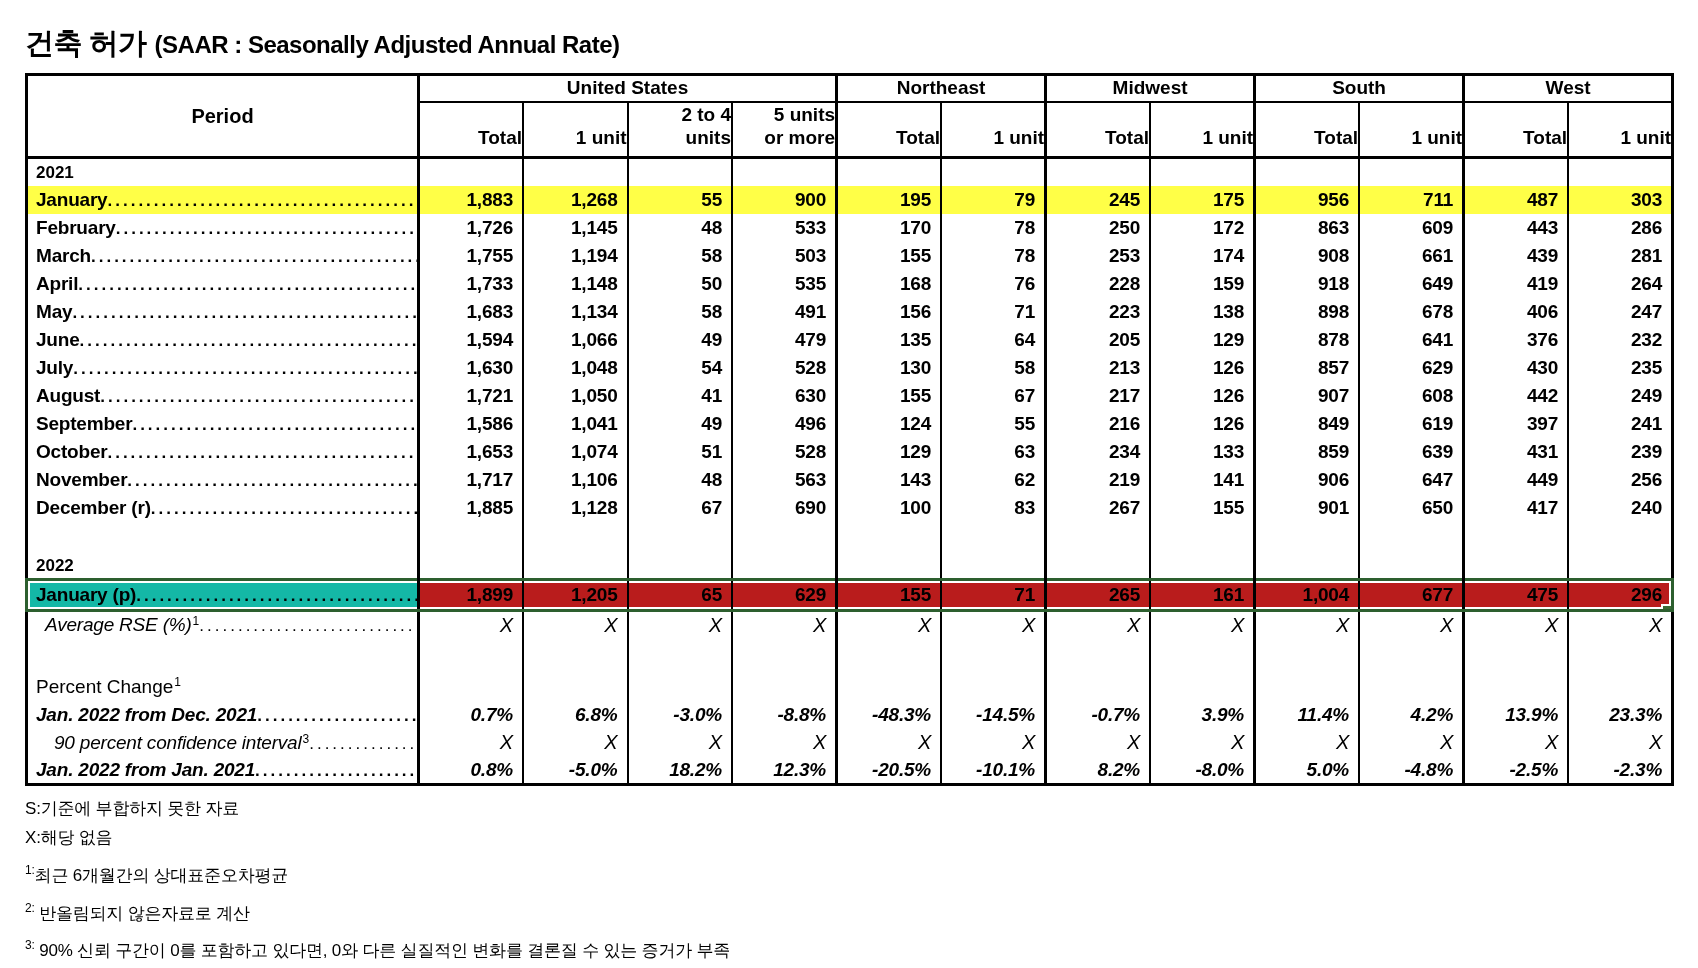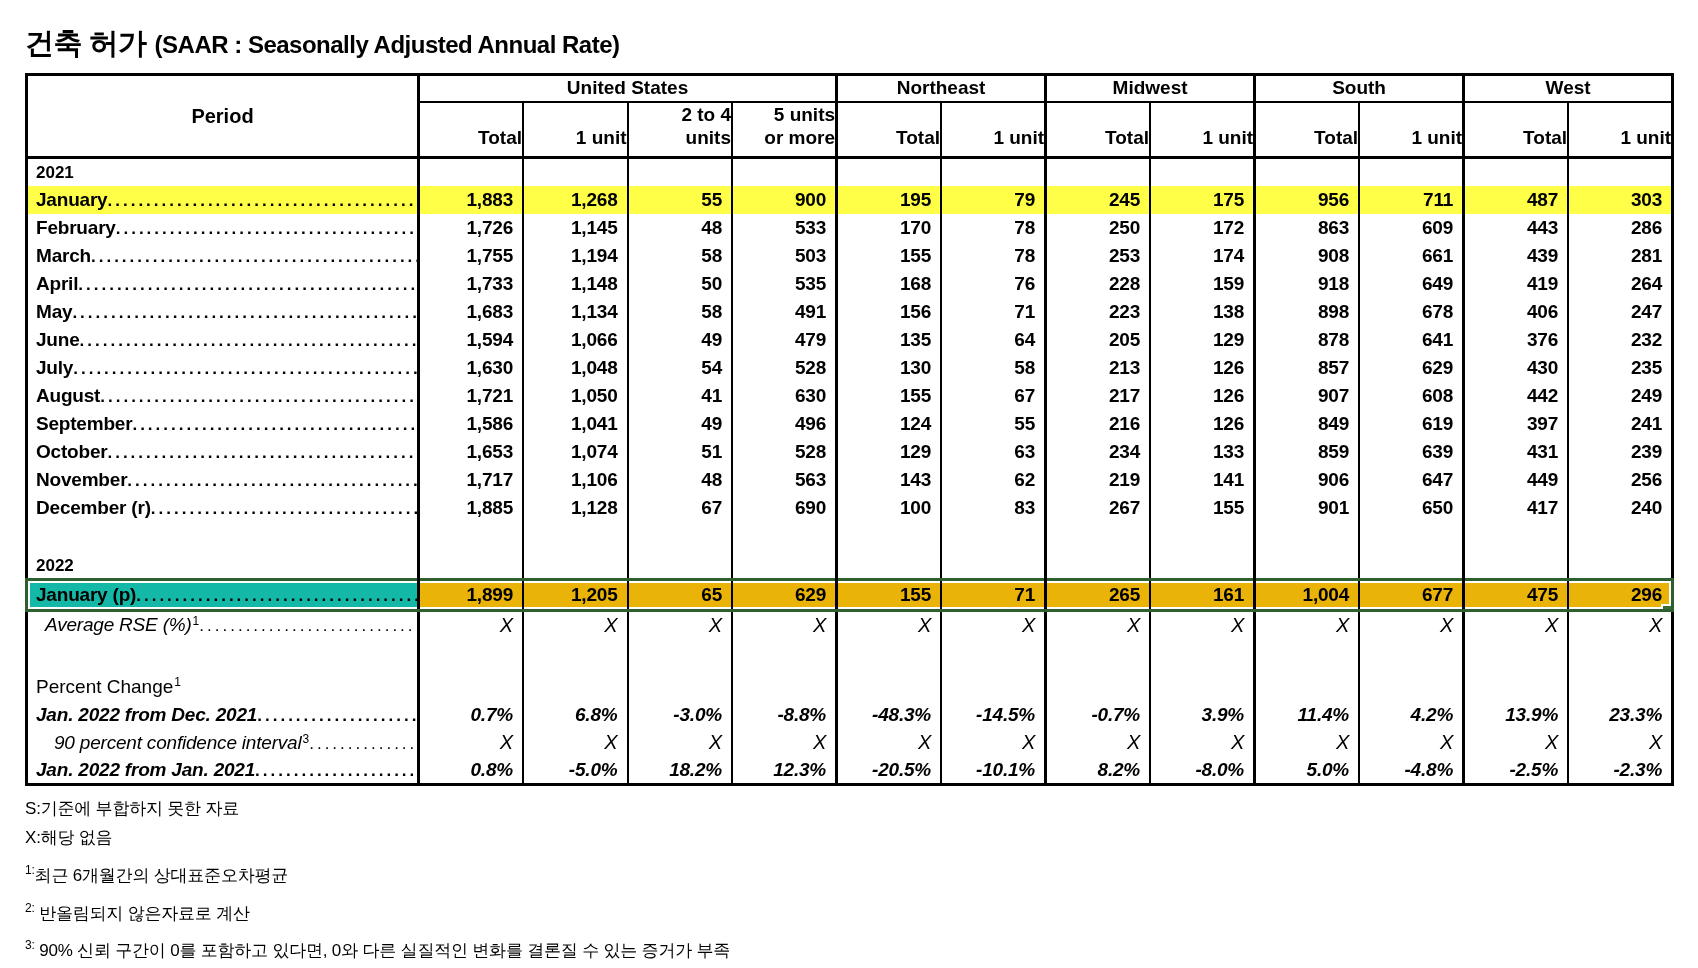--- a/index.html
+++ b/index.html
@@ -53,21 +53,21 @@
   tr.s-italic .dots     { font-weight:400; }
   tr.s-bold-italic .rowlabel { font-style:italic; font-weight:700; }
   tr.s-bold-italic td.val    { font-style:italic; font-weight:700; }
 
   
   tr.hl-yellow td { background:#FFFF47; }
 
   
   tr.hl-green td { height:31px; }
   tr.hl-green td.val {
-    background:#eab308;
+    background:#b91c1c;
     border-top:3px solid #2D5F2F; border-bottom:3px solid #2D5F2F;
     box-shadow: inset 0 2px 0 #fff, inset 0 -2px 0 #fff;
   }
   tr.hl-green td.period {
     background:#14b8a6;
     border-top:3px solid #2D5F2F; border-bottom:3px solid #2D5F2F; border-left:3px solid #2D5F2F;
     box-shadow: inset 0 2px 0 #fff, inset 0 -2px 0 #fff, inset 2px 0 0 #fff;
   }
   tr.hl-green td.val:last-child {
     border-right:3px solid #2D5F2F;

